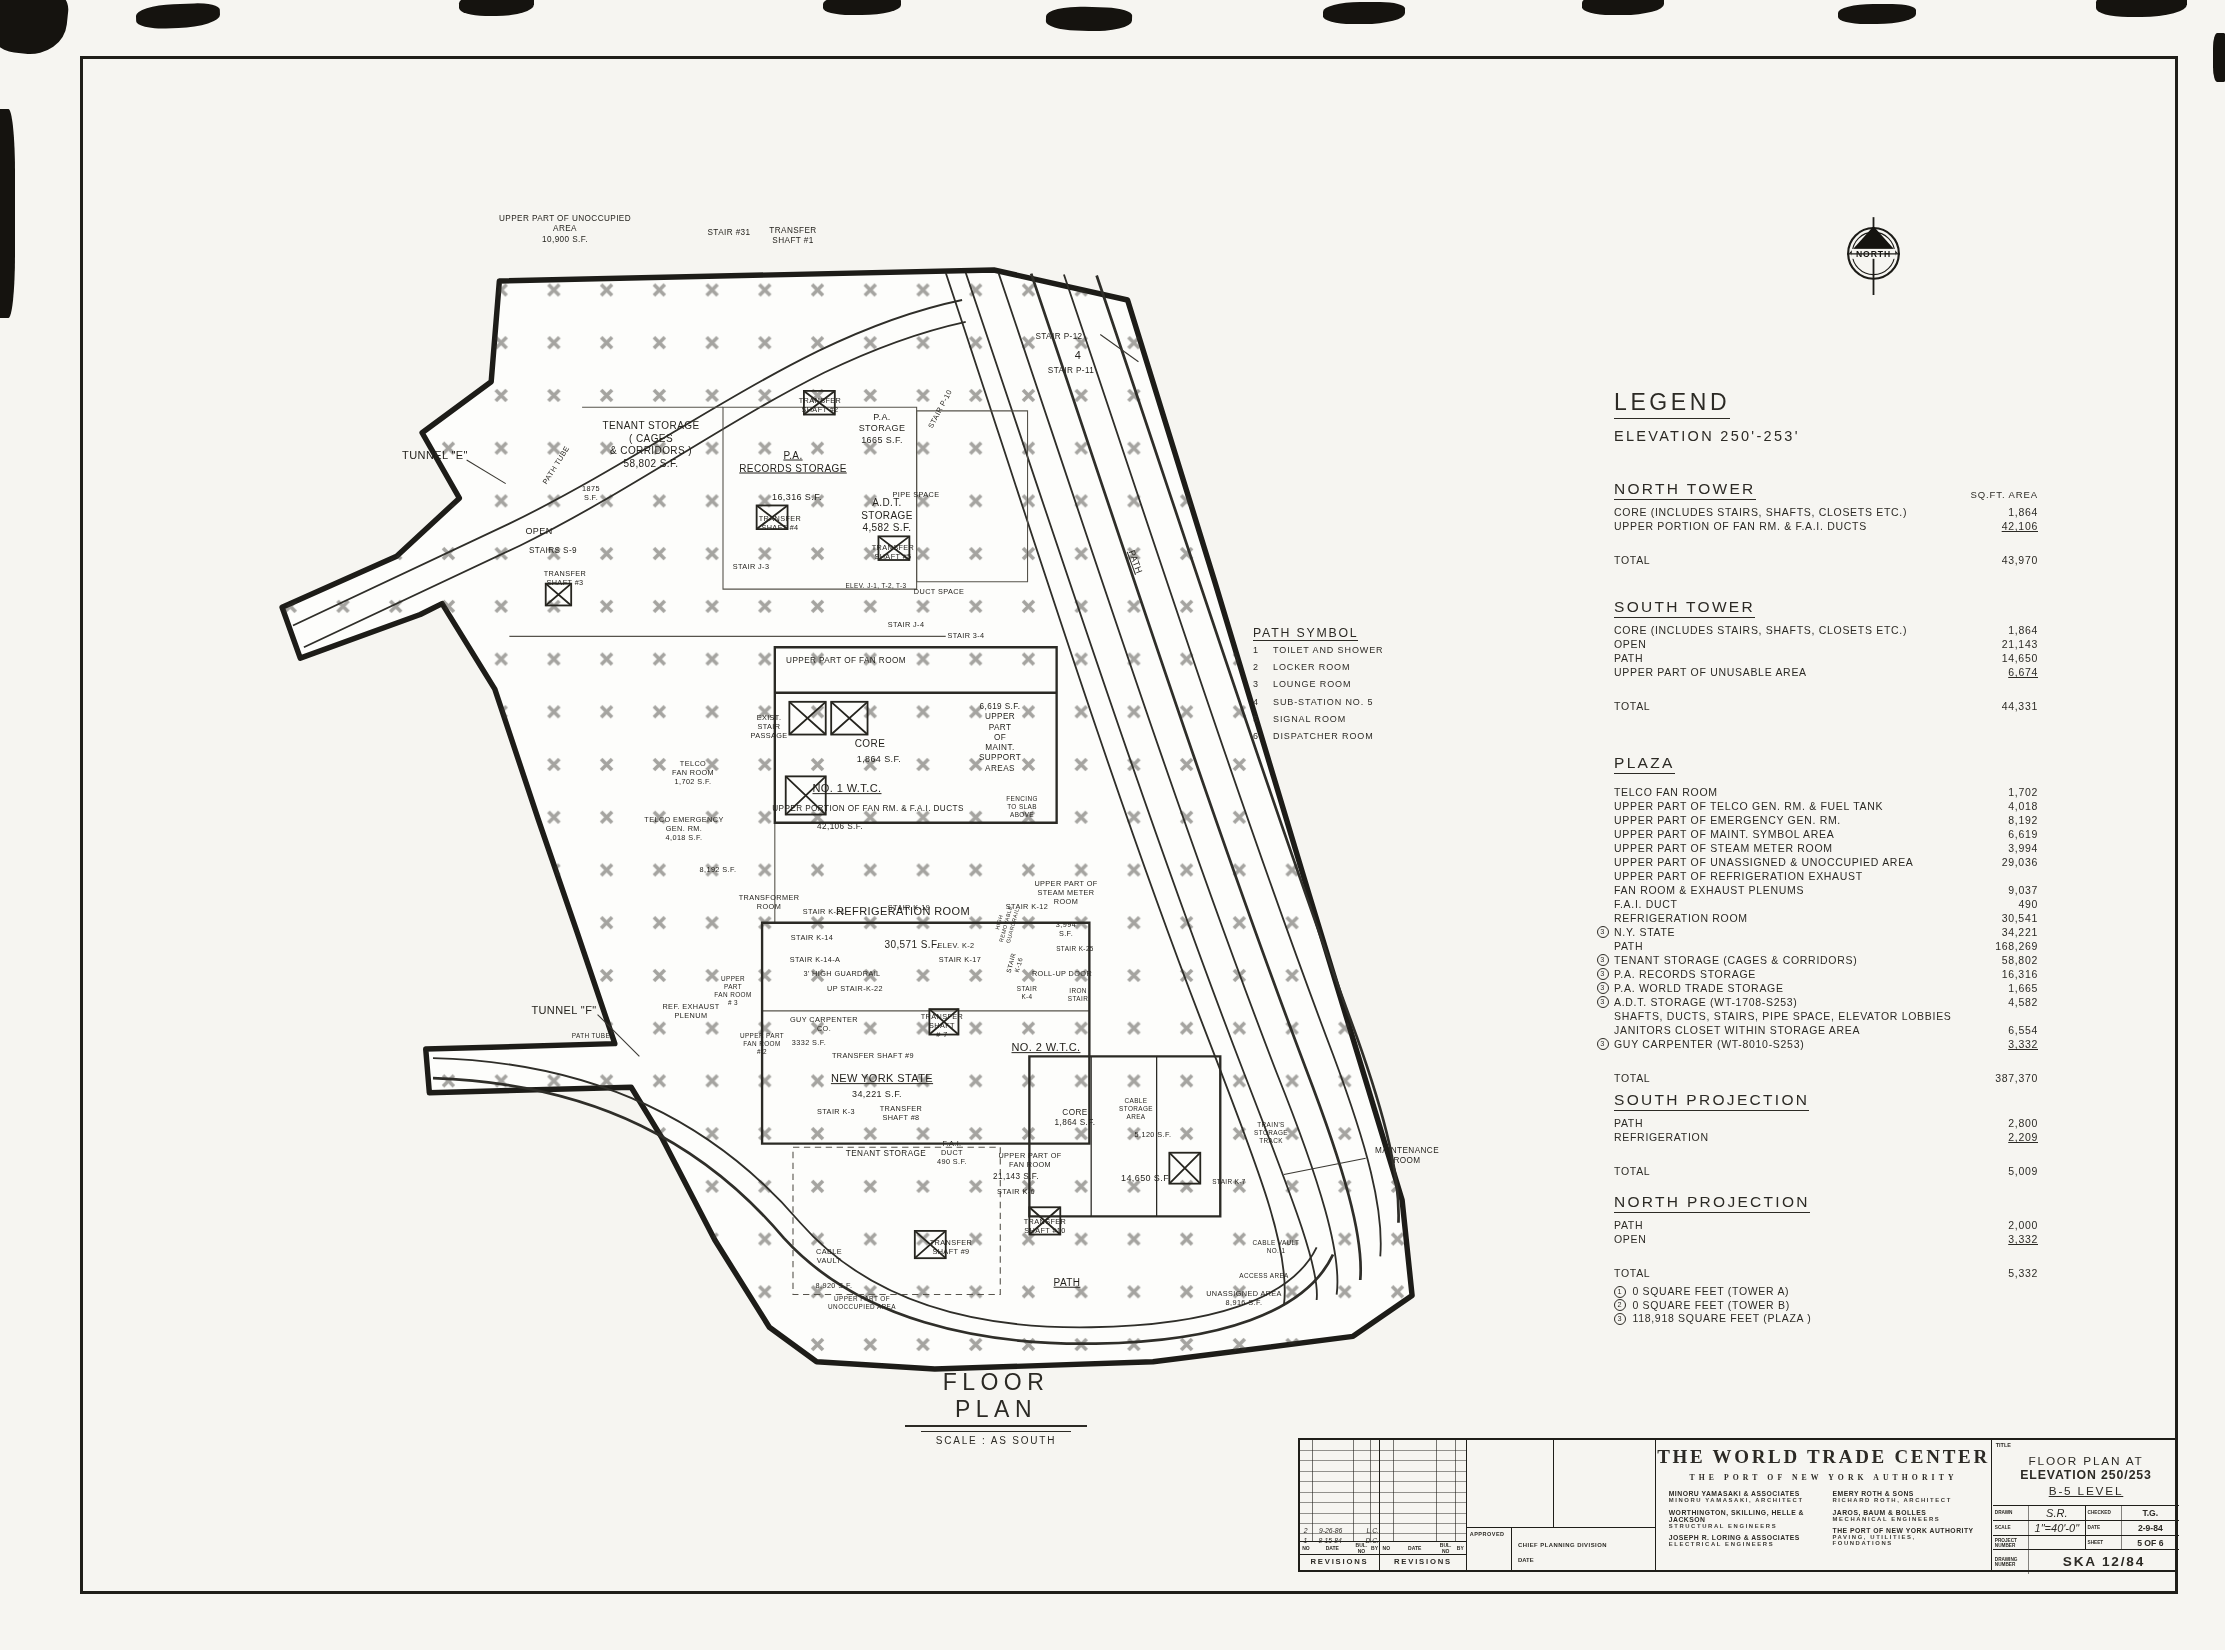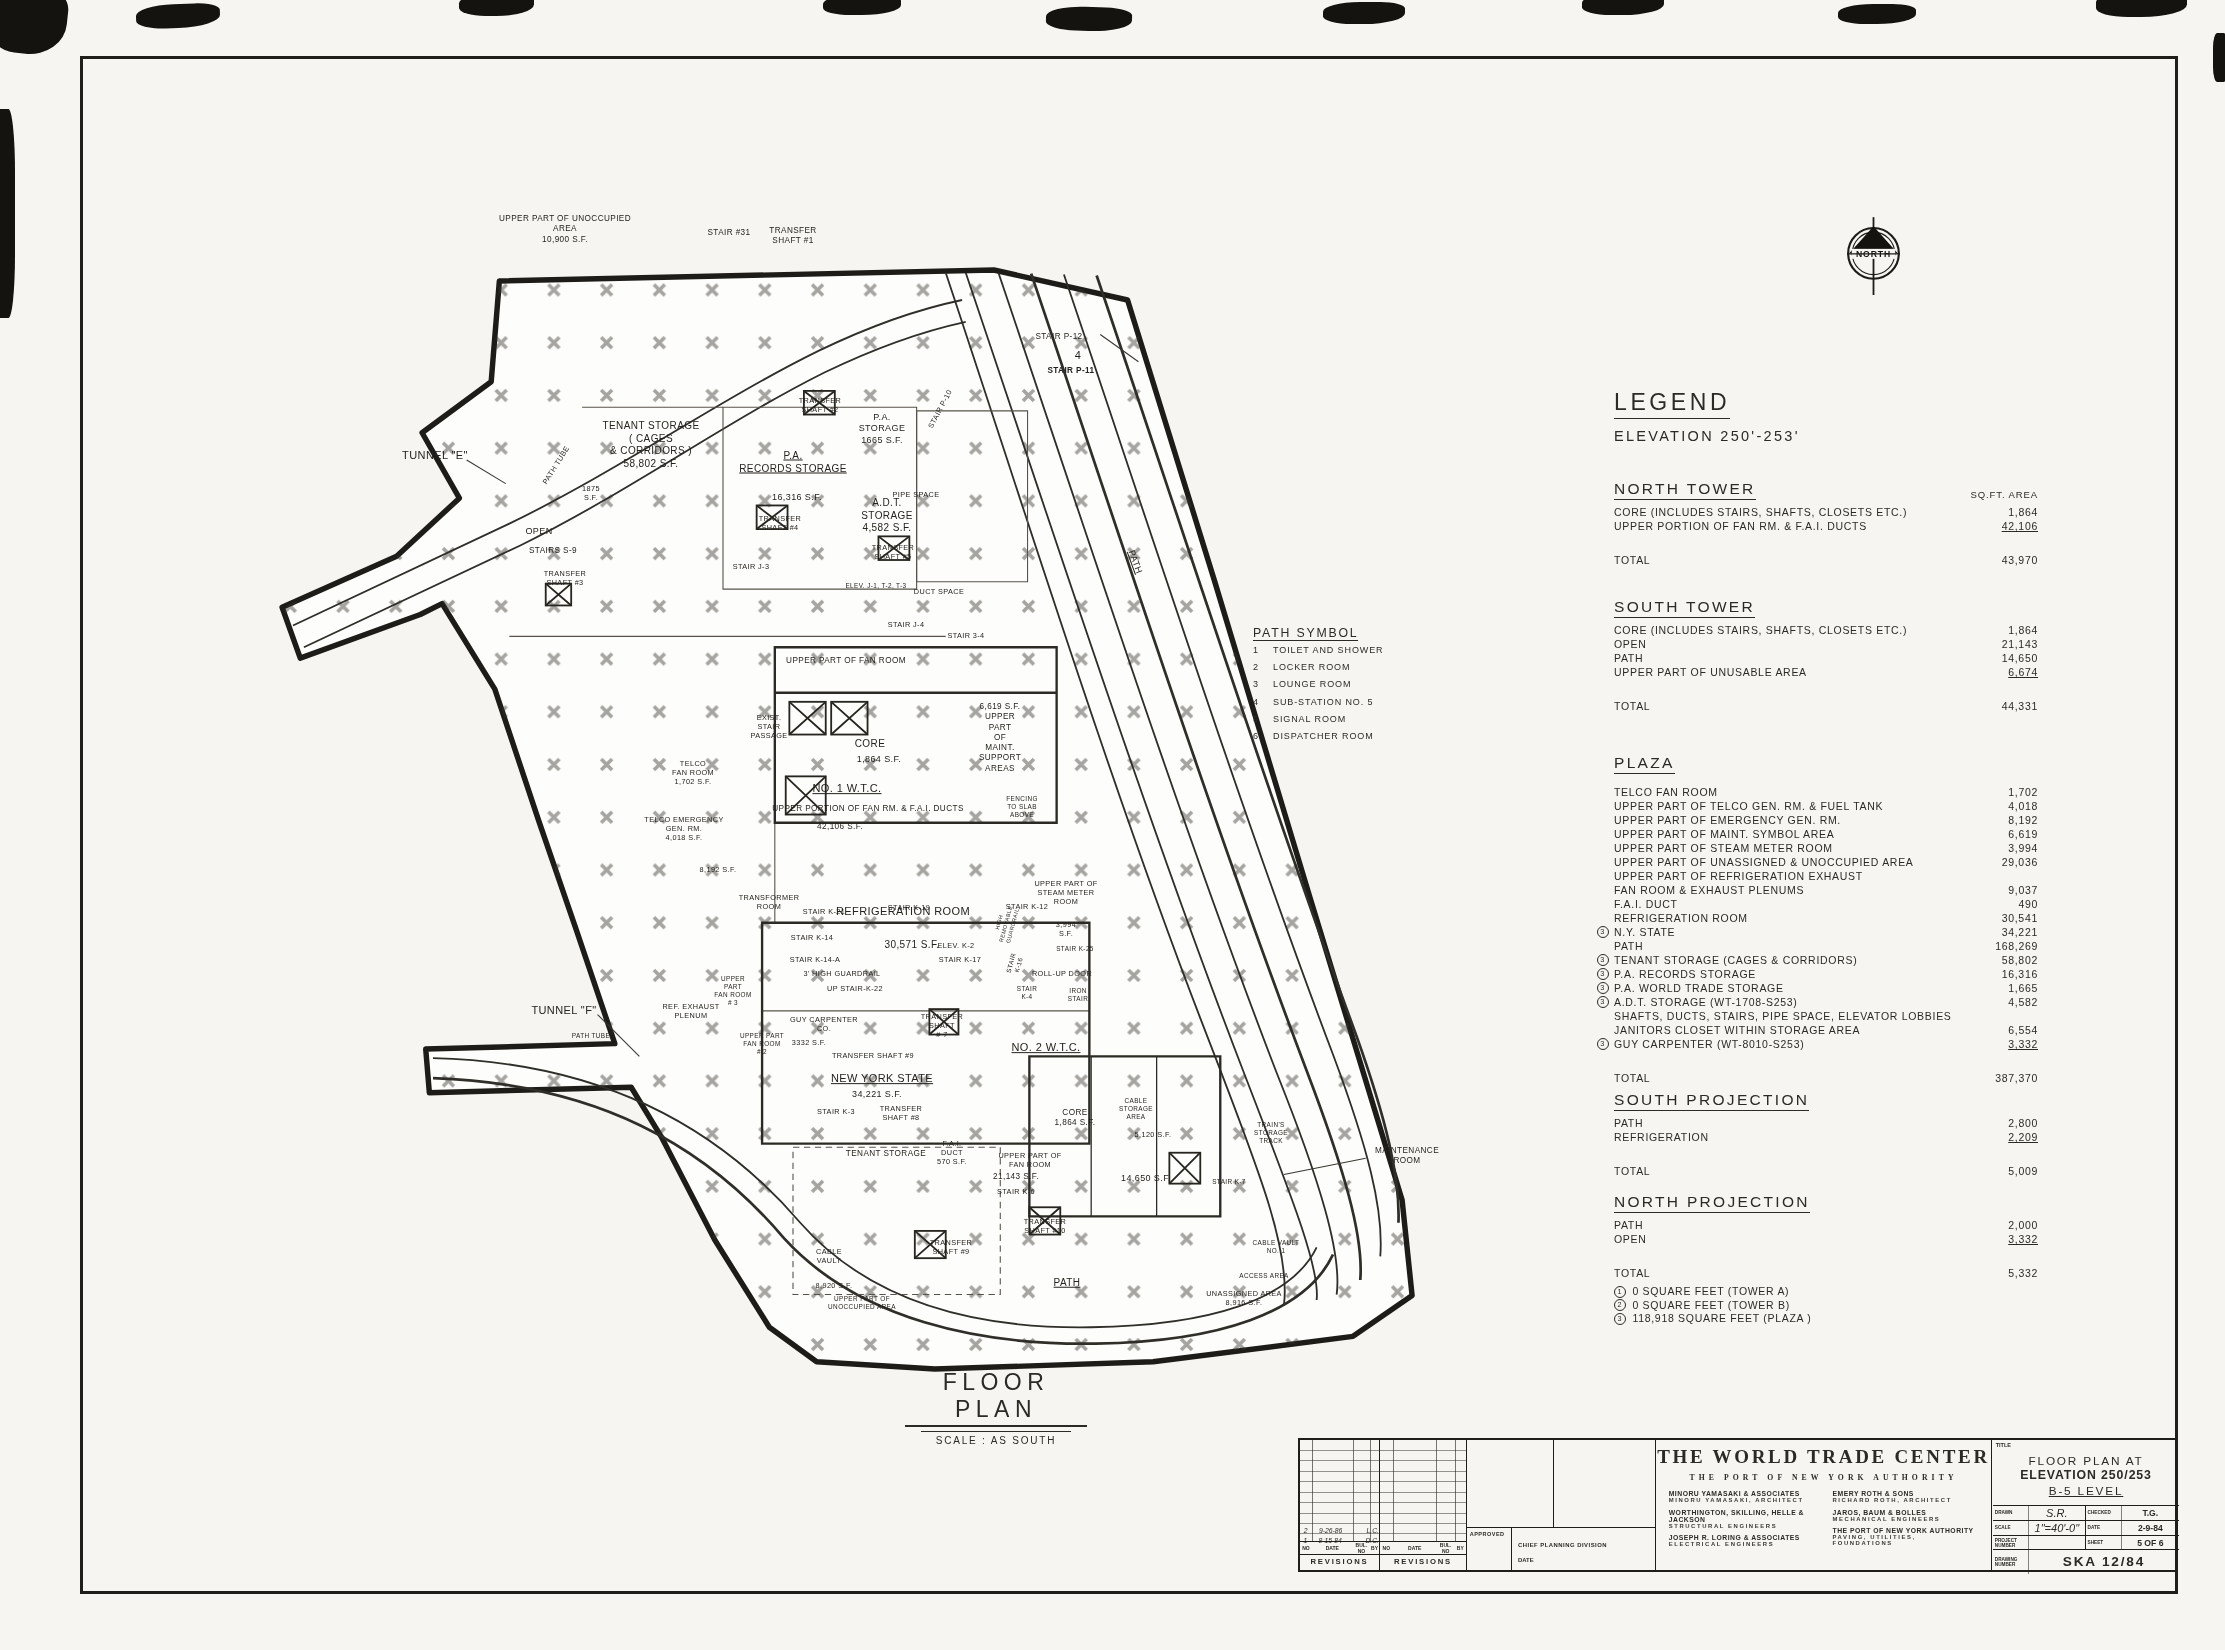--- a/index.html
+++ b/index.html
@@ -214,21 +214,21 @@
 
   <div id="plan-labels">
       <span class="plan-label" style="left: 565px; top: 229px; font-size: 8.2px; transform: translate(-50%, -50%);">UPPER PART OF UNOCCUPIED
 AREA
 10,900 S.F.</span>
       <span class="plan-label" style="left: 729px; top: 233px; font-size: 8.2px; transform: translate(-50%, -50%);">STAIR #31</span>
       <span class="plan-label" style="left: 793px; top: 236px; font-size: 8.2px; transform: translate(-50%, -50%);">TRANSFER
 SHAFT #1</span>
       <span class="plan-label" style="left: 1059px; top: 337px; font-size: 8.2px; transform: translate(-50%, -50%);">STAIR P-12</span>
       <span class="plan-label" style="left: 1078px; top: 356px; font-size: 11px; transform: translate(-50%, -50%);">4</span>
-      <span class="plan-label" style="left: 1071px; top: 371px; font-size: 8.2px; transform: translate(-50%, -50%); font-weight: bold;">STAIR P-11</span>
+      <span class="plan-label" style="left: 1071px; top: 371px; font-size: 8.2px; transform: translate(-50%, -50%);">STAIR P-11</span>
       <span class="plan-label" style="left: 435px; top: 456px; font-size: 11px; transform: translate(-50%, -50%);">TUNNEL "E"</span>
       <span class="plan-label" style="left: 556px; top: 465px; font-size: 7.3px; transform: translate(-50%, -50%) rotate(-58deg);">PATH TUBE</span>
       <span class="plan-label" style="left: 651px; top: 445px; font-size: 10px; transform: translate(-50%, -50%);">TENANT STORAGE
 ( CAGES
 &amp; CORRIDORS )
 58,802 S.F.</span>
       <span class="plan-label" style="left: 591px; top: 493px; font-size: 7.3px; transform: translate(-50%, -50%);">1875
 S.F.</span>
       <span class="plan-label" style="left: 820px; top: 405px; font-size: 7.3px; transform: translate(-50%, -50%);">TRANSFER
 SHAFT #2</span>
@@ -346,21 +346,21 @@
 ROOM</span>
       <span class="plan-label" style="left: 1229px; top: 1182px; font-size: 6.4px; transform: translate(-50%, -50%);">STAIR K-7</span>
       <span class="plan-label" style="left: 1146px; top: 1179px; font-size: 9px; transform: translate(-50%, -50%);">14,650 S.F.</span>
       <span class="plan-label" style="left: 1030px; top: 1160px; font-size: 7.3px; transform: translate(-50%, -50%);">UPPER PART OF
 FAN ROOM</span>
       <span class="plan-label" style="left: 1016px; top: 1177px; font-size: 8.2px; transform: translate(-50%, -50%);">21,143 S.F.</span>
       <span class="plan-label" style="left: 1016px; top: 1192px; font-size: 7.3px; transform: translate(-50%, -50%);">STAIR K-6</span>
       <span class="plan-label" style="left: 886px; top: 1154px; font-size: 8.2px; transform: translate(-50%, -50%);">TENANT STORAGE</span>
       <span class="plan-label" style="left: 952px; top: 1153px; font-size: 7.3px; transform: translate(-50%, -50%);">F.A.I.
 DUCT
-570 S.F.</span>
+490 S.F.</span>
       <span class="plan-label" style="left: 1045px; top: 1226px; font-size: 7.3px; transform: translate(-50%, -50%);">TRANSFER
 SHAFT #10</span>
       <span class="plan-label" style="left: 951px; top: 1247px; font-size: 7.3px; transform: translate(-50%, -50%);">TRANSFER
 SHAFT #9</span>
       <span class="plan-label" style="left: 829px; top: 1256px; font-size: 7.3px; transform: translate(-50%, -50%);">CABLE
 VAULT</span>
       <span class="plan-label" style="left: 834px; top: 1286px; font-size: 7.3px; transform: translate(-50%, -50%);">8,920 S.F.</span>
       <span class="plan-label" style="left: 862px; top: 1303px; font-size: 6.4px; transform: translate(-50%, -50%);">UPPER PART OF
 UNOCCUPIED AREA</span>
       <span class="plan-label u" style="left: 1067px; top: 1283px; font-size: 10px; transform: translate(-50%, -50%);">PATH</span>

